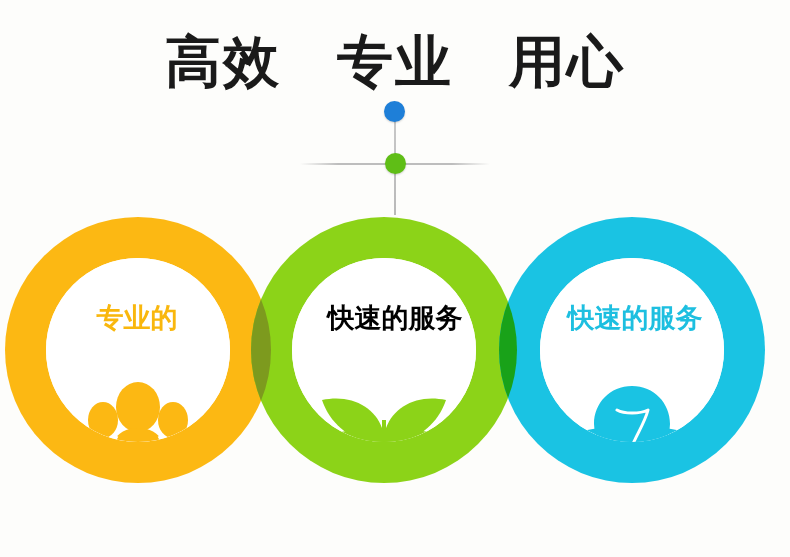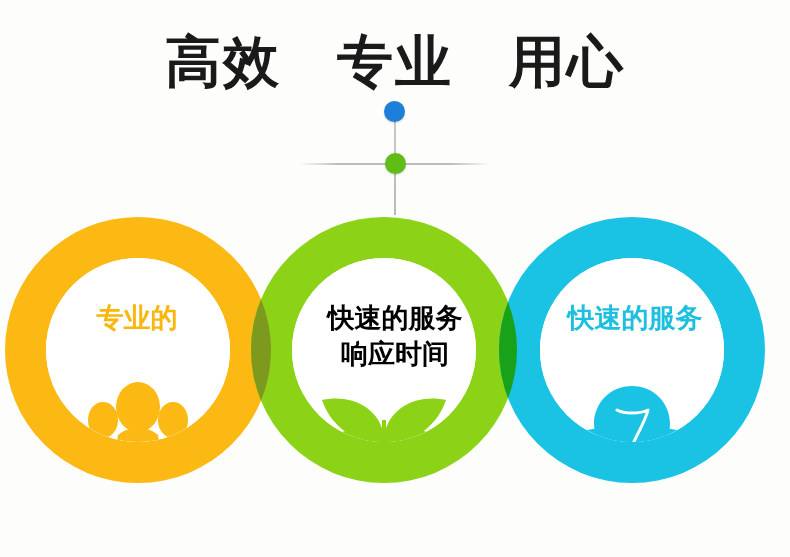--- a/index.html
+++ b/index.html
@@ -269,20 +269,19 @@
       </g>
     </svg>
   </div>
 
   <div class="ring-text" id="text-orange">
     <span class="line">专业的</span>
   </div>
 
   <div class="ring-text" id="text-green">
     <span class="line">快速的服务</span>
-    <span class="line">响应时间</span>
   </div>
 
   <div class="ring-text" id="text-cyan">
     <span class="line">快速的服务</span>
   </div>
 
 </div>
 
 </body></html>

